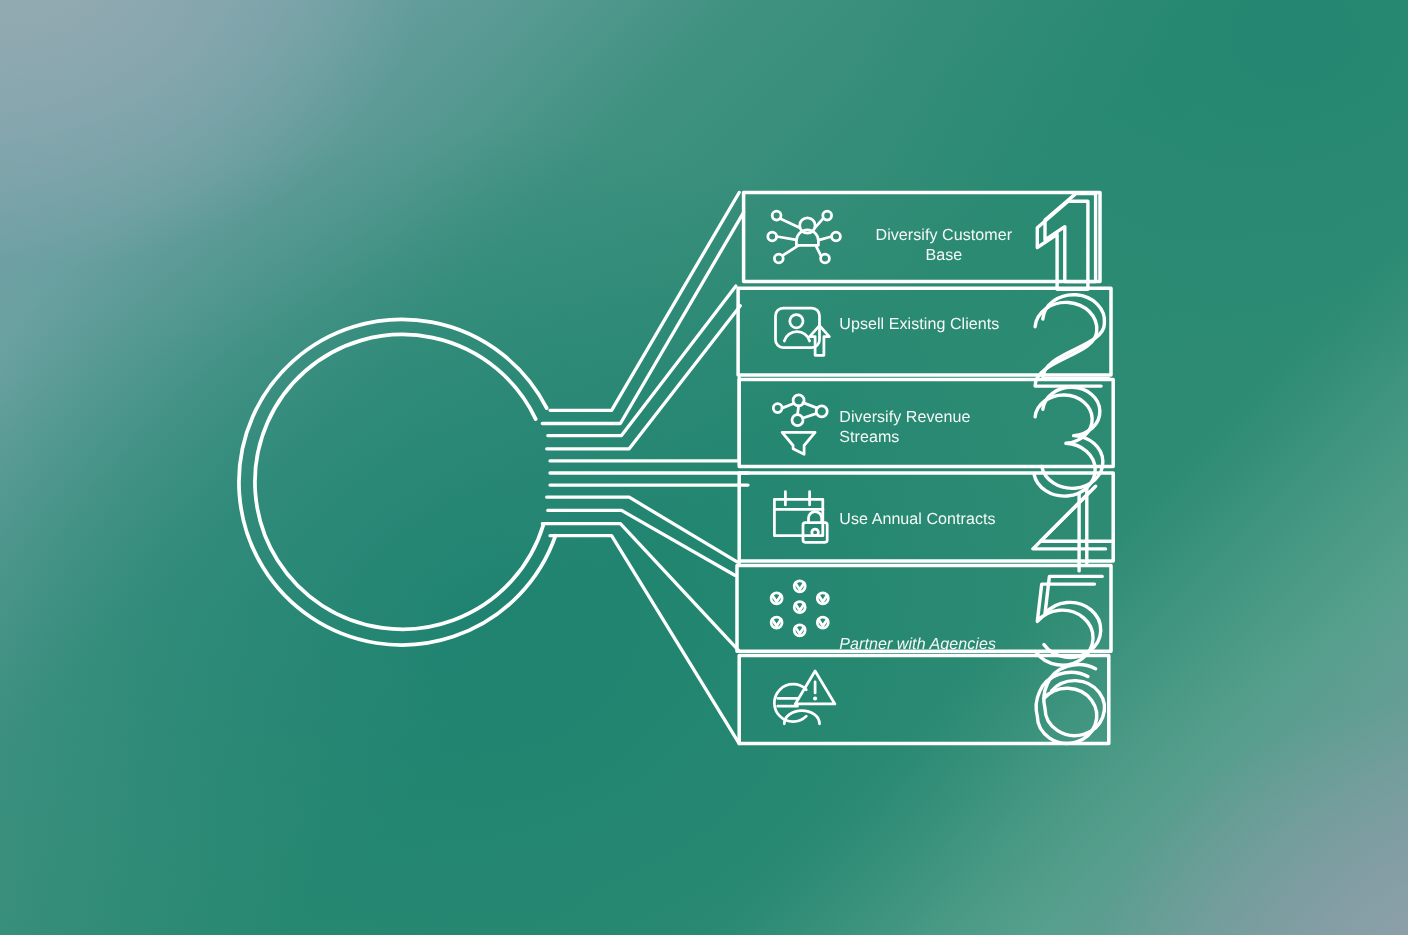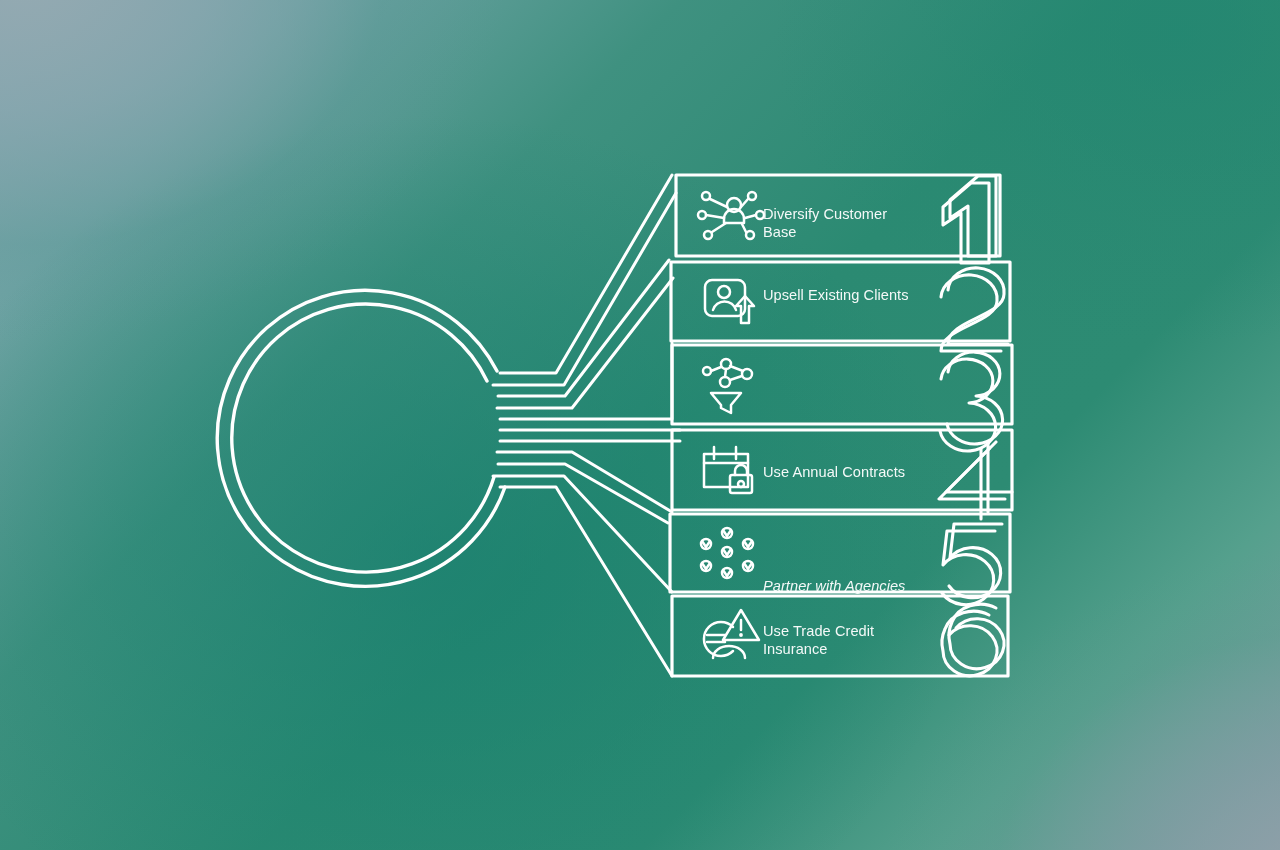--- a/index.html
+++ b/index.html
@@ -262,21 +262,21 @@
       <path class="ink icon-ink" d="M 4,27 L 22,27 M 4,34 L 22,34"></path>
       <path class="ink icon-ink" d="M 38,2 L 56,32 L 20,32 Z"></path>
       <path class="ink icon-ink" d="M 38,12 L 38,22"></path>
       <circle class="icon-fill" cx="38" cy="27" r="1.9"></circle>
       <path class="ink icon-ink" d="M 10,50 A 16,12 0 0 1 42,50"></path>
     </g>
 
   </svg>
 
 
-  <div class="item-label" style="top:205px;">Diversify Customer
+  <div class="item-label" style="top:205px;text-align:center;">Diversify Customer
 Base</div>
   <div class="item-label" style="top:286px;">Upsell Existing Clients</div>
+  <div class="item-label" style="top:371px;">Diversify Revenue
+Streams</div>
   <div class="item-label" style="top:463px;">Use Annual Contracts</div>
   <div class="item-label" style="top:577px;font-style:italic;">Partner with Agencies</div>
-  <div class="item-label" style="top:622px;">Use Trade Credit
-Insurance</div>
 
 </div>
 
 </body></html>

